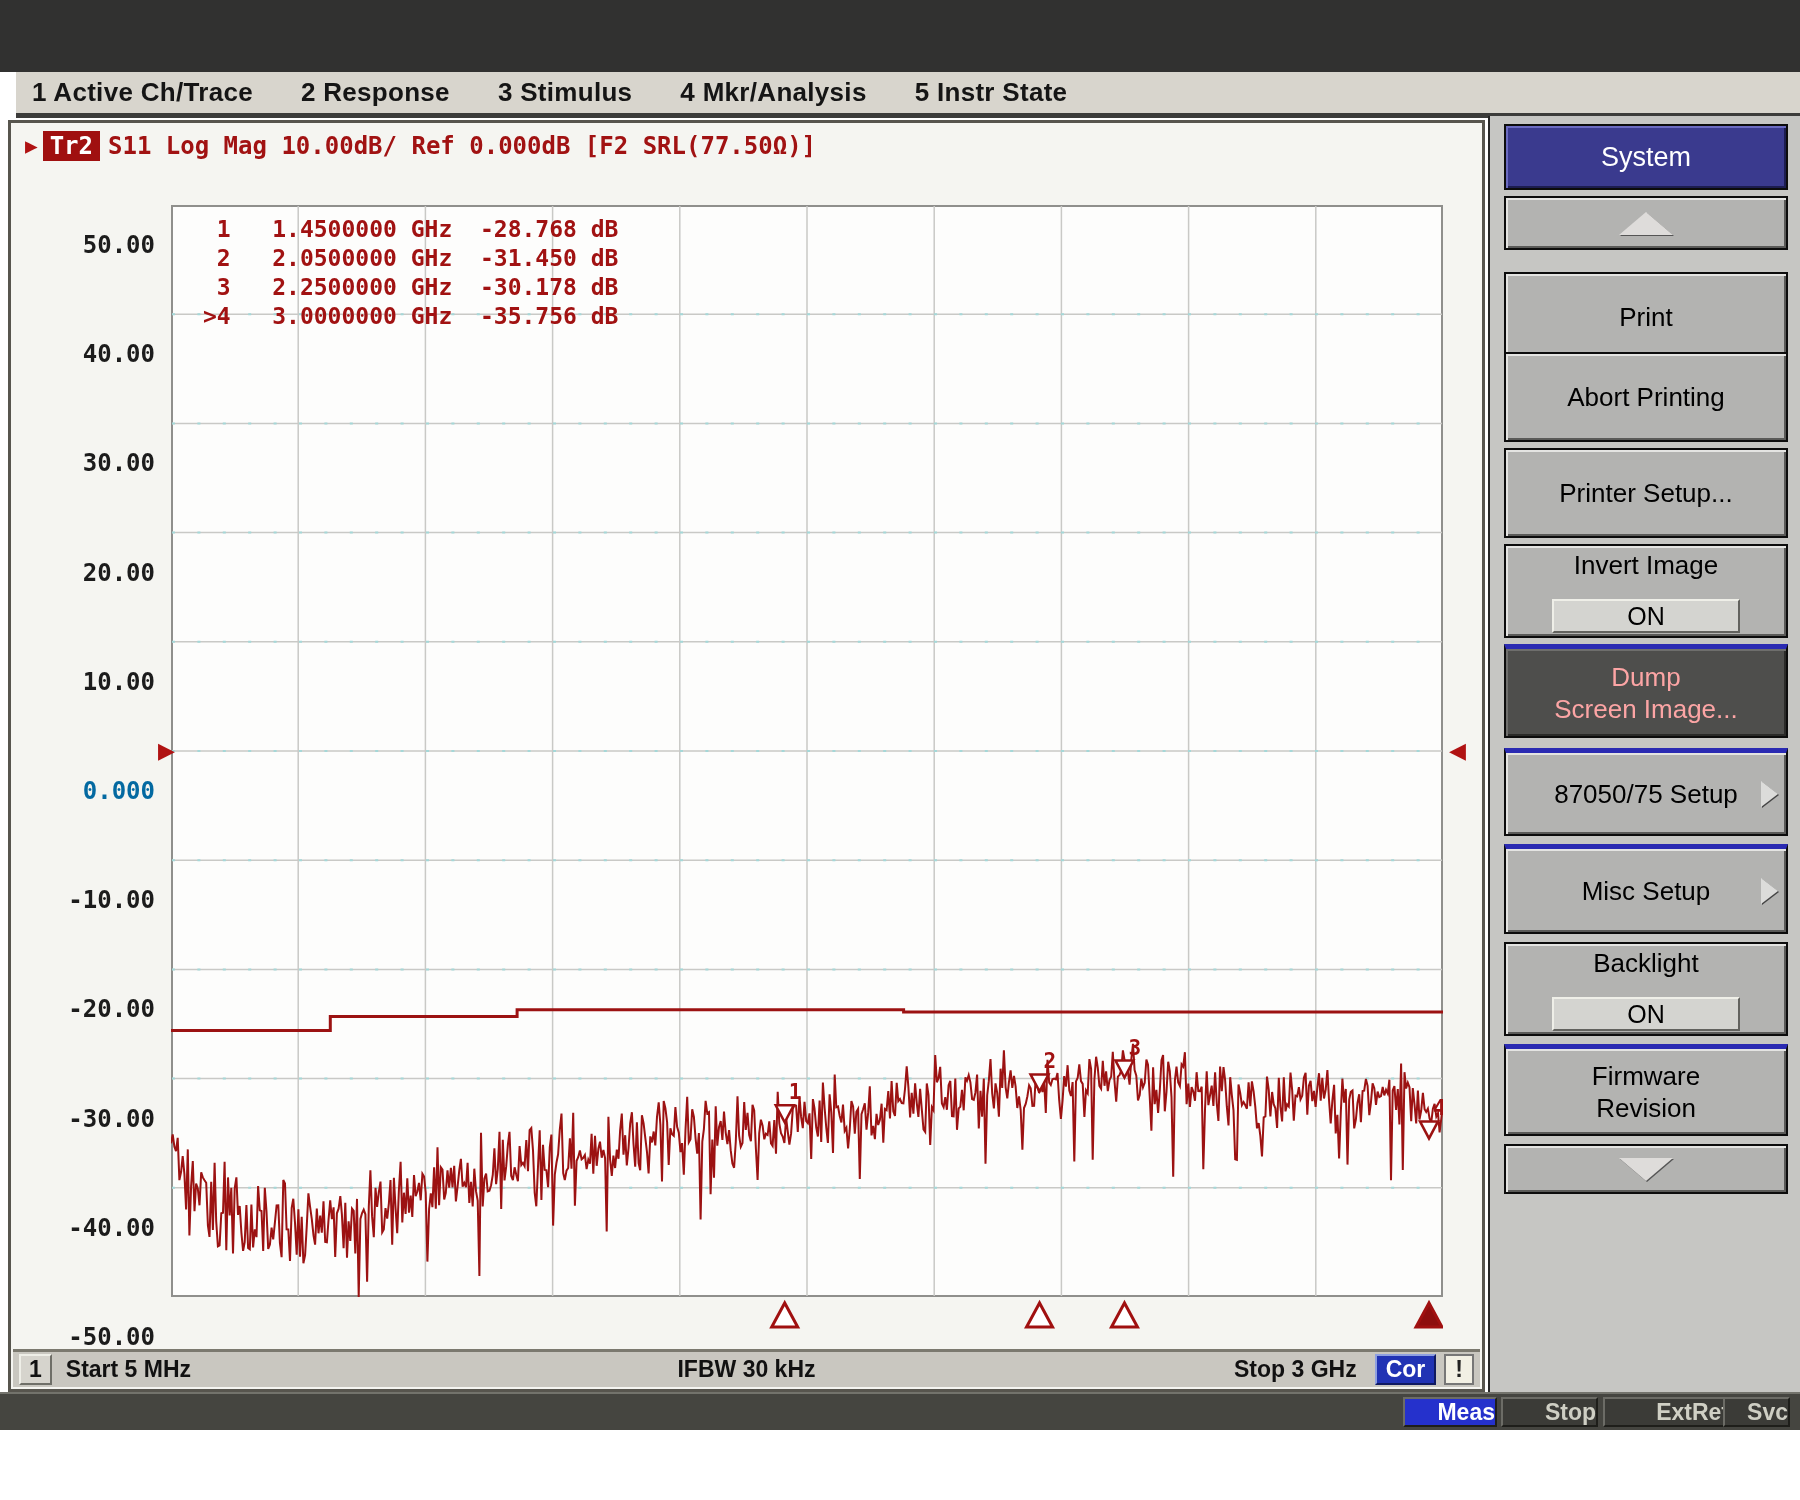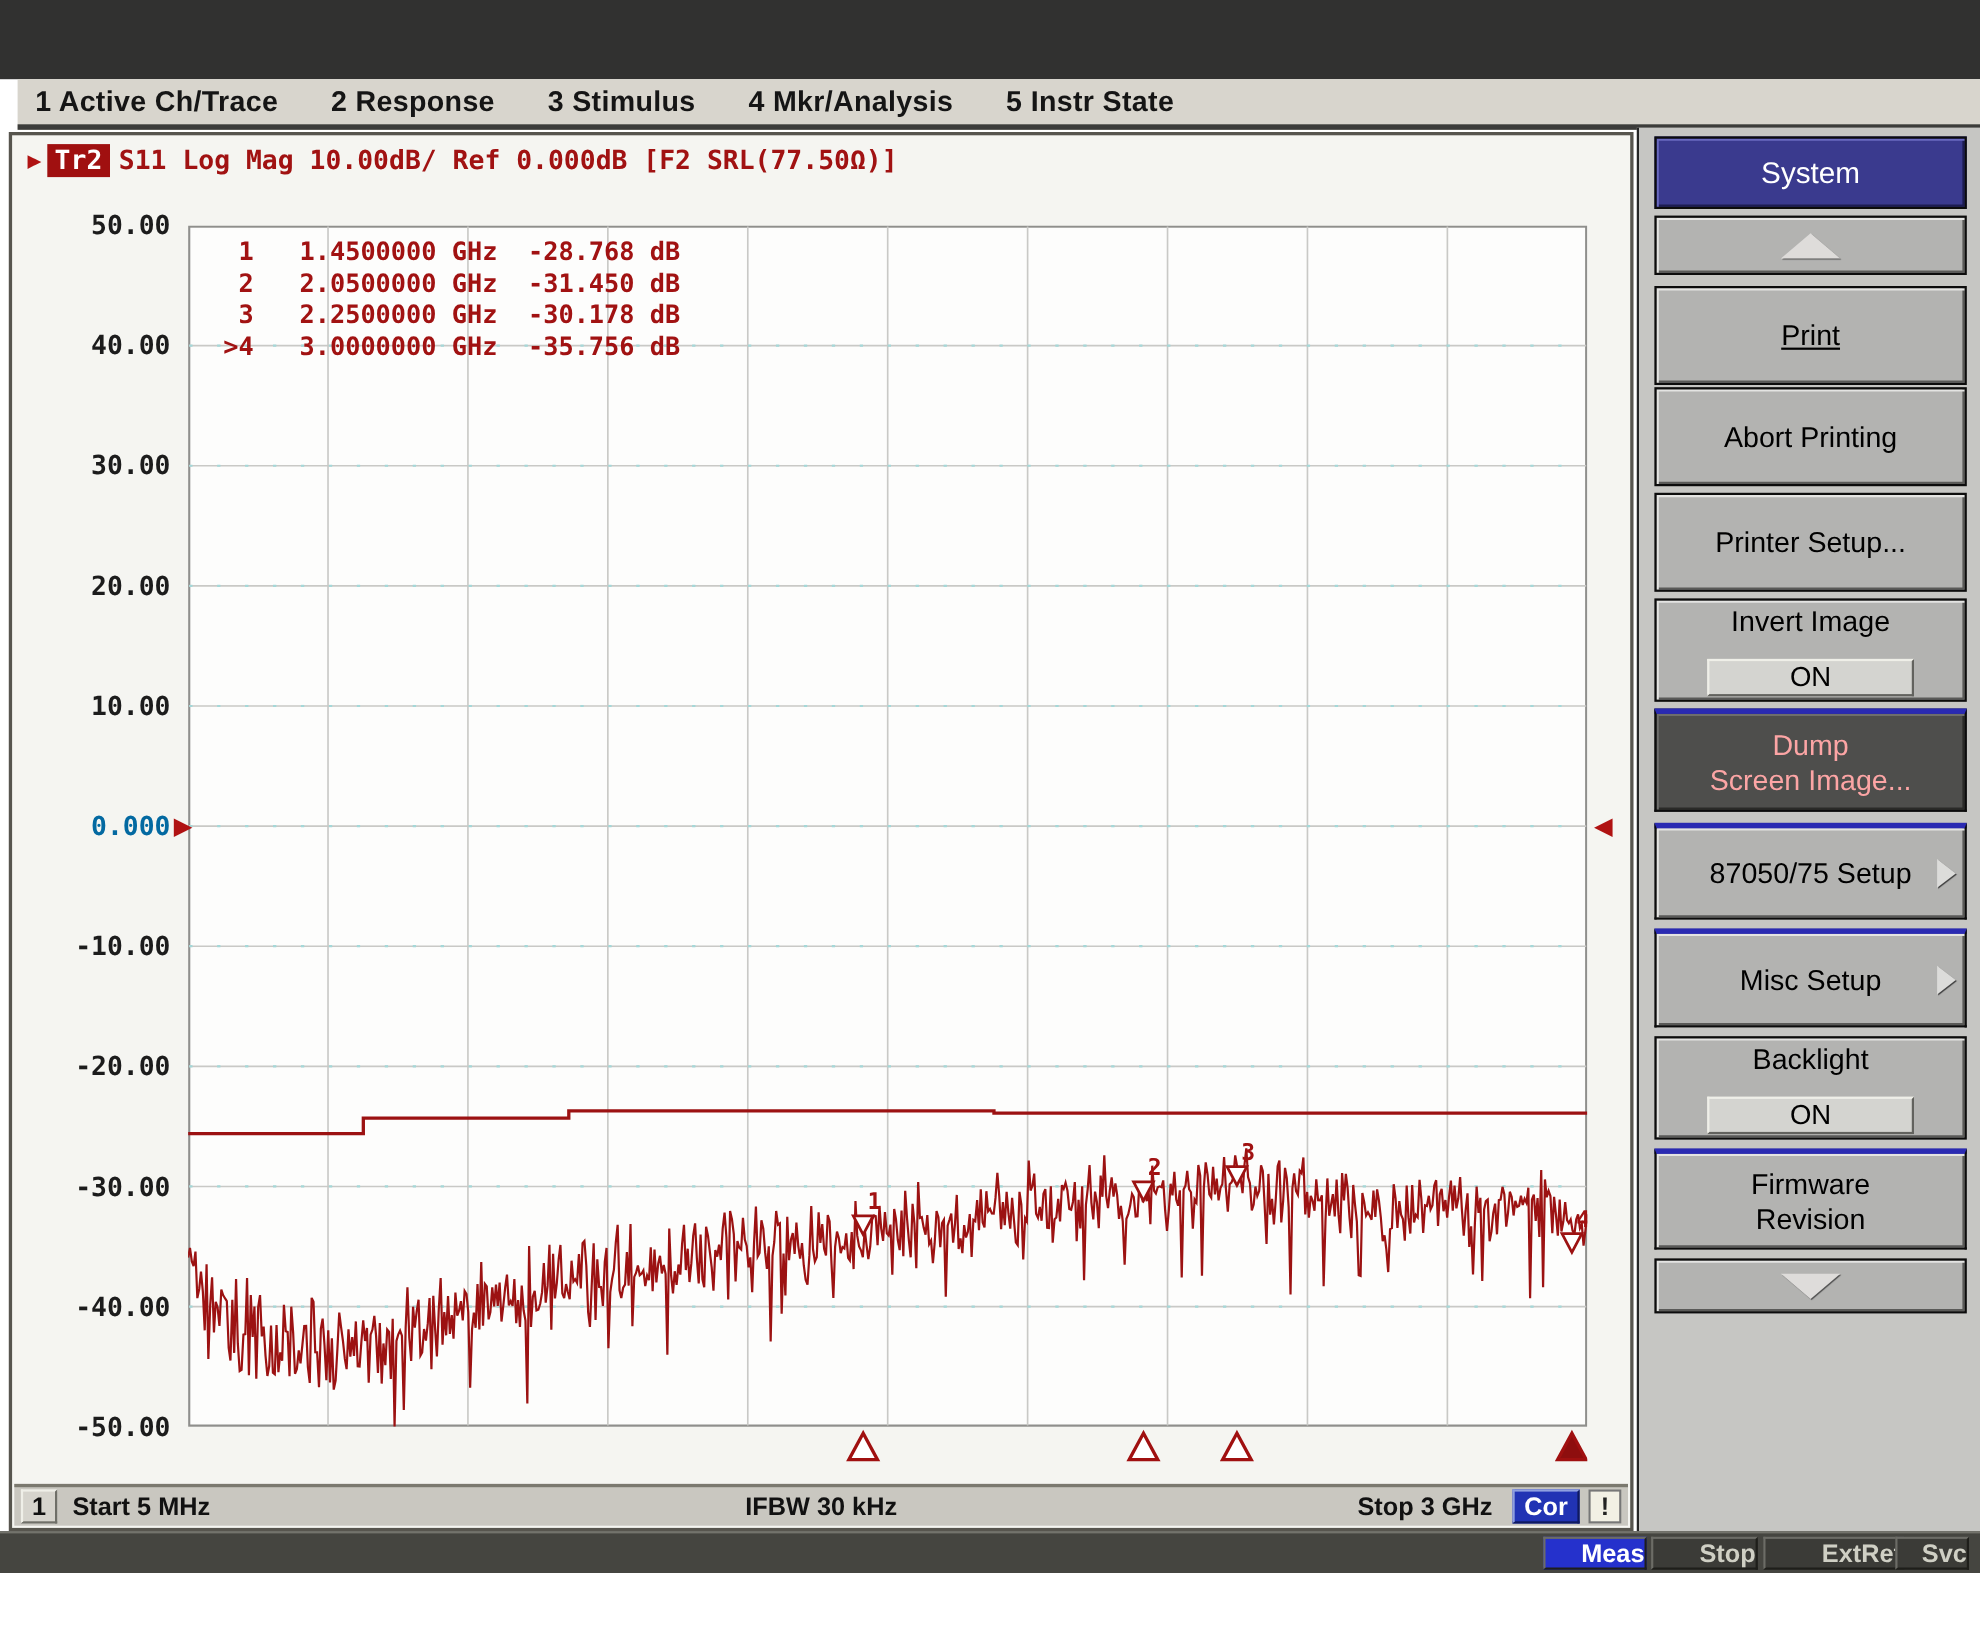--- a/index.html
+++ b/index.html
@@ -13,21 +13,21 @@
 
   
   .lcd{position:absolute;left:8px;top:120px;width:1477px;height:1272px;background:#f5f5f1;
        border:3px solid #57554e;box-sizing:border-box;}
   .title-row{position:absolute;left:14px;top:8px;display:flex;align-items:center;white-space:pre;
              font-family:"DejaVu Sans Mono",monospace;font-weight:700;font-size:24px;color:#a11212;}
   .tr-arrow{color:#b01212;font-size:21px;margin-right:3px;}
   .tr-chip{background:#a01010;color:#fff;padding:1px 7px;margin:0 8px 0 2px;}
   .plotsvg{position:absolute;left:160px;top:82px;}
   .ylabel{position:absolute;width:132px;left:12px;text-align:right;height:30px;line-height:30px;
-          font-family:"DejaVu Sans Mono",monospace;font-weight:700;font-size:24px;color:#1c1c1c;}
+          font-family:"DejaVu Sans Mono",monospace;font-weight:700;font-size:24px;color:#1c1c1c;margin-top:40px;}
   .ylabel.ref{color:#0369a1;}
   .refarrow{position:absolute;font-size:22px;color:#b01212;height:30px;line-height:30px;}
   .mtable{position:absolute;left:192px;top:92px;white-space:pre;line-height:29px;
           font-family:"DejaVu Sans Mono",monospace;font-weight:700;font-size:23px;color:#a11212;}
   .lcdbar{position:absolute;left:2px;bottom:2px;width:1467px;height:38px;background:#c9c7c0;
           border-top:3px solid #7b796f;display:flex;align-items:center;padding:0 6px;
           box-sizing:border-box;font-weight:700;font-size:23px;color:#111;}
   .chanbox{background:#d6d4cd;border:2px solid;border-color:#efefe8 #6f6f68 #6f6f68 #efefe8;
            padding:0 8px;margin-right:14px;}
   .bar-center{position:absolute;left:0;width:100%;text-align:center;}
@@ -159,21 +159,21 @@
       <div class="ylabel" style="top: 940.6px;">-30.00</div>
       <div class="ylabel" style="top: 1049.8px;">-40.00</div>
       <div class="ylabel" style="top: 1159px;">-50.00</div>
     </div>
 
   <div class="softpanel">
       <div class="softkey header" style="top: 8px; height: 66px;">System</div>
       <div class="softkey" style="top: 80px; height: 54px;">
         <span class="tri-up"></span>
       </div>
-      <div class="softkey" style="top: 144px; height: 90px; text-decoration: underline;">
+      <div class="softkey" style="top: 156px; height: 90px;">
         <div>Print</div>
       </div>
       <div class="softkey" style="top: 236px; height: 90px;">
         <div>Abort Printing</div>
       </div>
       <div class="softkey" style="top: 332px; height: 90px;">
         <div>Printer Setup...</div>
       </div>
       <div class="softkey" style="top: 428px; height: 94px;">
         <div>Invert Image</div>

